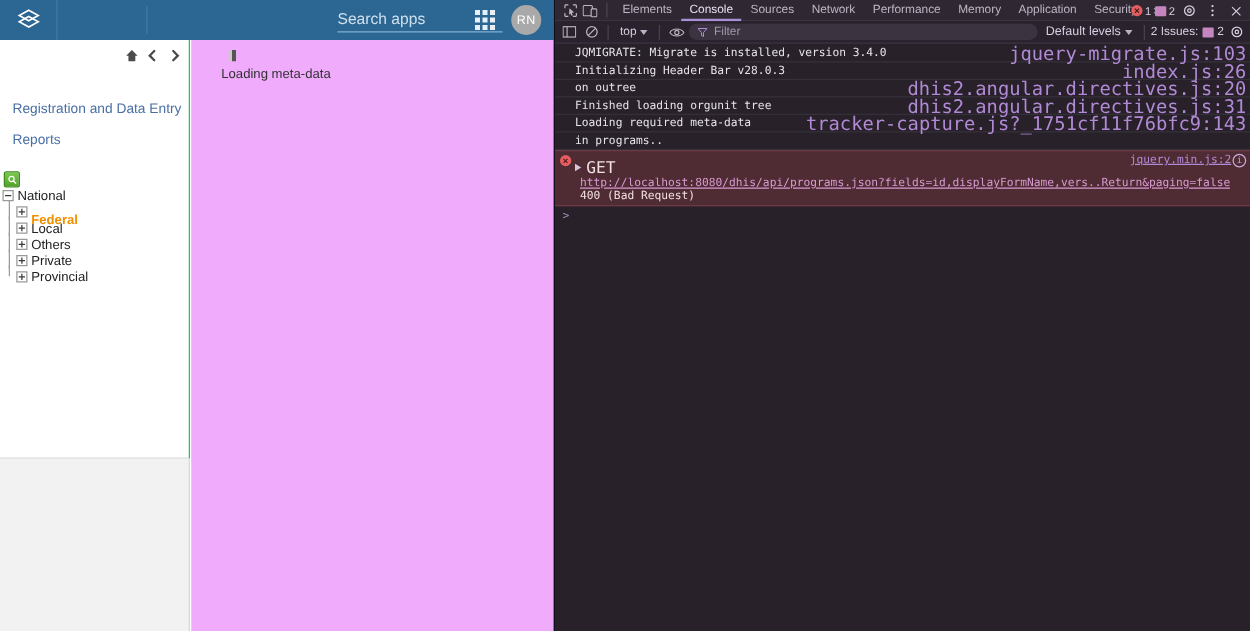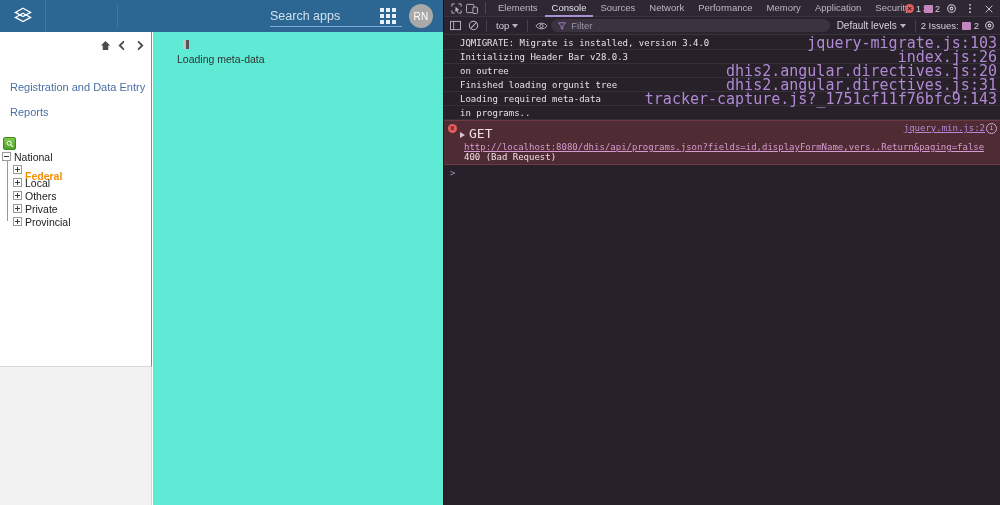--- a/index.html
+++ b/index.html
@@ -176,21 +176,21 @@
     width: 1px; height: 5px; background: #3a3a3a;
   }
   .tree-label { cursor: pointer; }
   .tree-label.selected { color: #f19000; font-weight: bold; margin-top: 12px; }
 
   
   #center-pane {
     position: absolute;
     left: 153px; top: 32px;
     width: 290px; height: 473px;
-    background: #5eead4;
+    background: #f0abfc;
   }
   #spinner {
     position: absolute;
     left: 30px; top: 8px;
     width: 7px; height: 9px;
     background: linear-gradient(90deg, #c9c9c9 0 2px, transparent 2px 3px, #555555 3px 6px, transparent 6px);
   }
   #loading-text {
     position: absolute;
     left: 24px; top: 21px;

